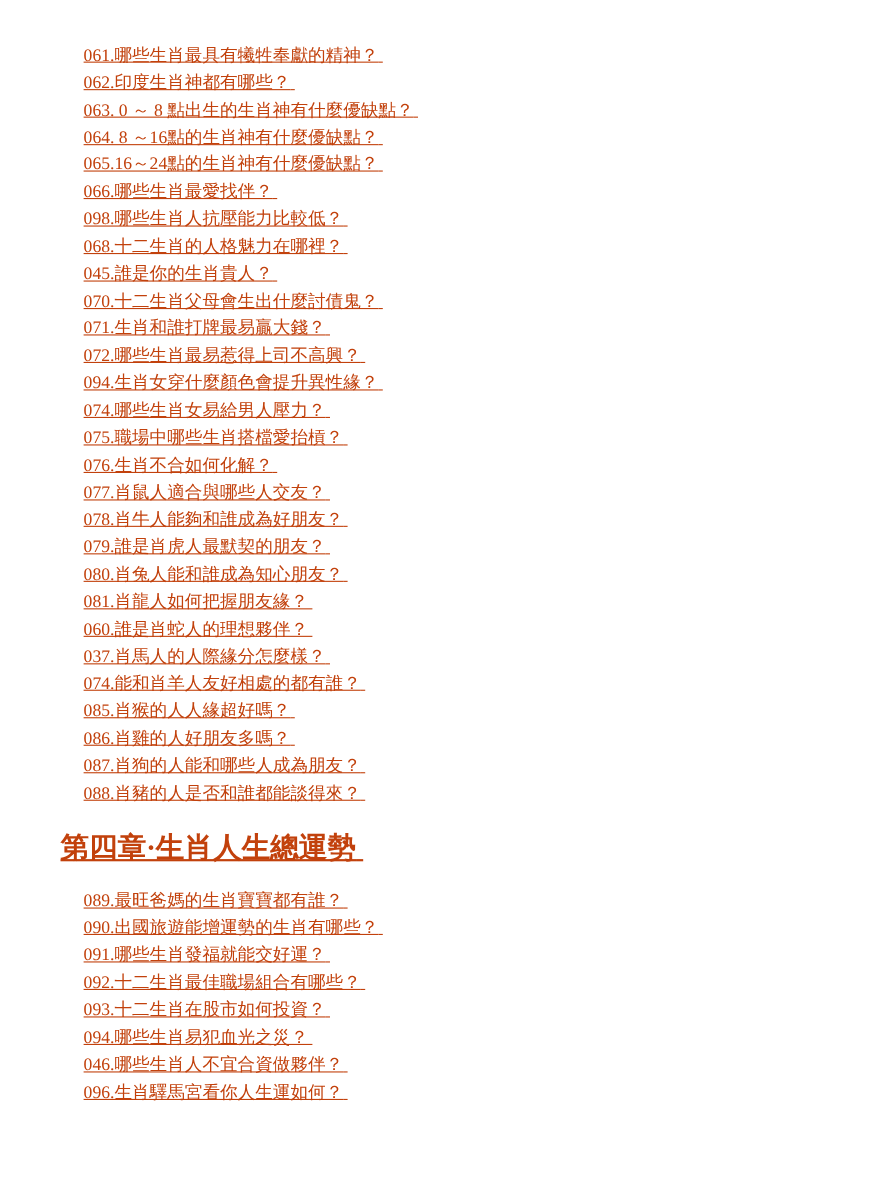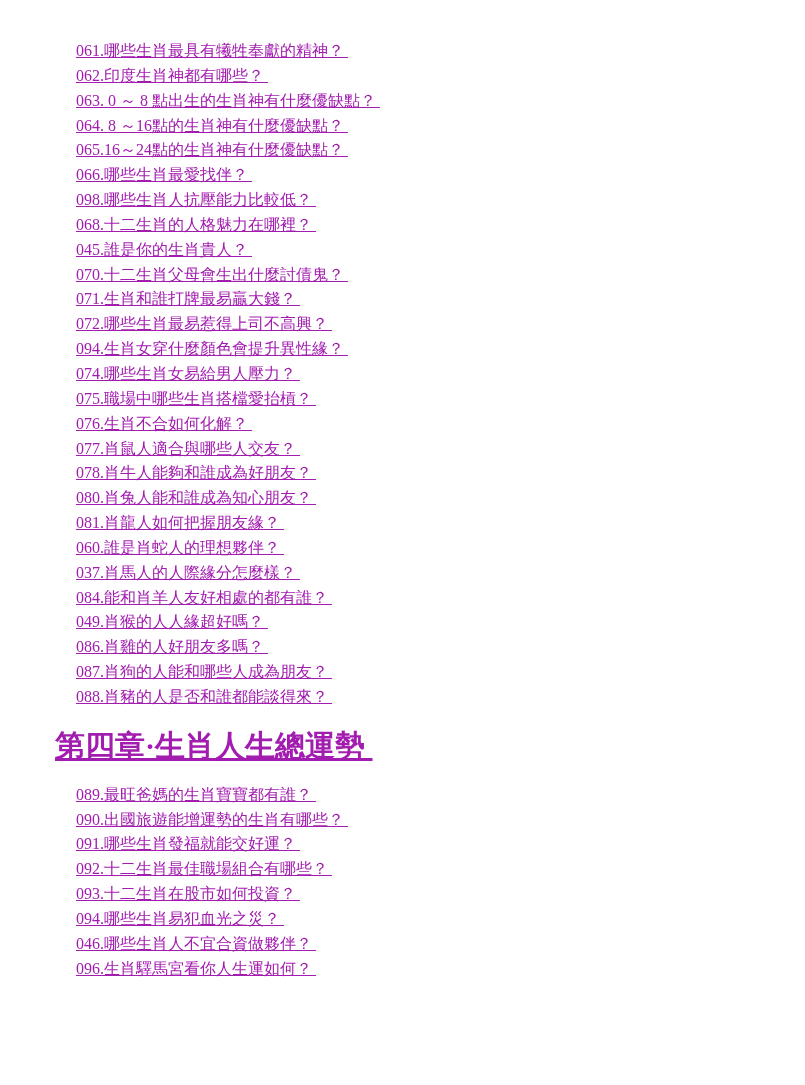--- a/index.html
+++ b/index.html
@@ -25,30 +25,30 @@
   }
   ul.toc-list-a {
     padding-top: 39px;
   }
   ul.toc-list li {
     font-size: 16px;
     line-height: 24.85px;
     white-space: pre;
   }
   a.toc-link, a.chapter-link {
-    color: #a21caf;
+    color: #c2410c;
     text-decoration: underline;
   }
   
   a.toc-link::after, a.chapter-link::after {
     content: "\00a0";
   }
   h2.chapter-heading {
     margin: 19px 0 21px 55px;
-    font-size: 30px;
+    font-size: 26px;
     line-height: 33px;
     font-weight: bold;
   }
 </style>
 </head>
 <body>
 
 <div class="page">
 
   <ul class="toc-list toc-list-a">
@@ -82,32 +82,33 @@
       <li><a href="#" class="toc-link">074.哪些生肖女易給男人壓力？</a></li>
 
       <li><a href="#" class="toc-link">075.職場中哪些生肖搭檔愛抬槓？</a></li>
 
       <li><a href="#" class="toc-link">076.生肖不合如何化解？</a></li>
 
       <li><a href="#" class="toc-link">077.肖鼠人適合與哪些人交友？</a></li>
 
       <li><a href="#" class="toc-link">078.肖牛人能夠和誰成為好朋友？</a></li>
 
+      <li><a href="#" class="toc-link">079.誰是肖虎人最默契的朋友？</a></li>
 
       <li><a href="#" class="toc-link">080.肖兔人能和誰成為知心朋友？</a></li>
 
       <li><a href="#" class="toc-link">081.肖龍人如何把握朋友緣？</a></li>
 
       <li><a href="#" class="toc-link">060.誰是肖蛇人的理想夥伴？</a></li>
 
       <li><a href="#" class="toc-link">037.肖馬人的人際緣分怎麼樣？</a></li>
 
-      <li><a href="#" class="toc-link">084.能和肖羊人友好相處的都有誰？</a></li>
+      <li><a href="#" class="toc-link">074.能和肖羊人友好相處的都有誰？</a></li>
 
-      <li><a href="#" class="toc-link">049.肖猴的人人緣超好嗎？</a></li>
+      <li><a href="#" class="toc-link">085.肖猴的人人緣超好嗎？</a></li>
 
       <li><a href="#" class="toc-link">086.肖雞的人好朋友多嗎？</a></li>
 
       <li><a href="#" class="toc-link">087.肖狗的人能和哪些人成為朋友？</a></li>
 
       <li><a href="#" class="toc-link">088.肖豬的人是否和誰都能談得來？</a></li>
     </ul>
 
   <h2 class="chapter-heading"><a href="#" class="chapter-link">第四章·生肖人生總運勢</a></h2>
 

